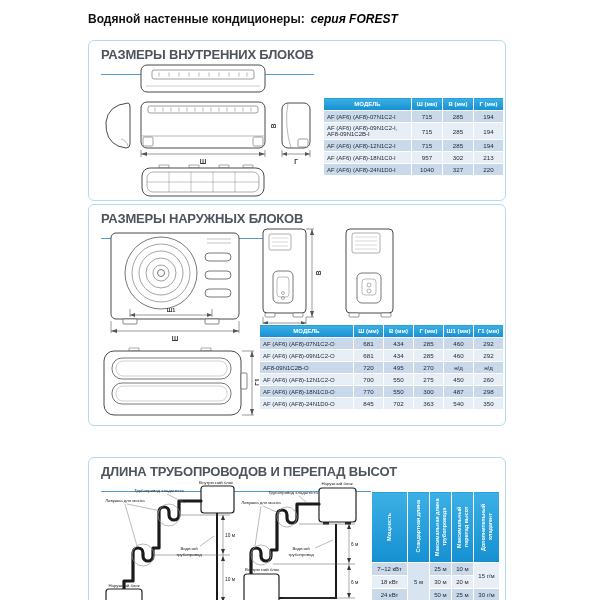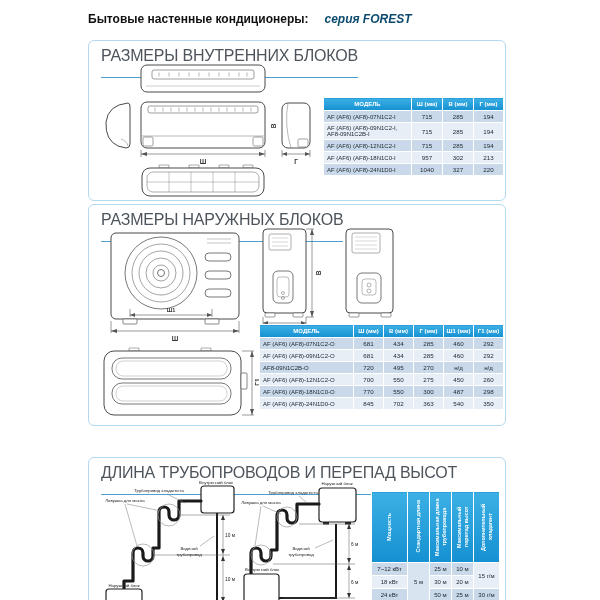--- a/index.html
+++ b/index.html
@@ -1,23 +1,23 @@
 <!DOCTYPE html>
 <html><head>
 <meta charset="utf-8">
 <style>
   html,body{margin:0;padding:0;background:#fff;}
   .page{position:relative;width:600px;height:600px;background:#fff;font-family:"Liberation Sans",sans-serif;overflow:hidden;}
   .title{position:absolute;left:88px;top:12px;font-size:12px;font-weight:bold;color:#111;white-space:nowrap;}
-  .title .series{color:#0c4a6e;font-style:italic;margin-left:16px;}
+  .title .series{color:#000000;font-style:italic;margin-left:6px;}
   .panel{position:absolute;left:88px;width:418px;border:1px solid #b3daf0;border-radius:6px;background:#fff;box-sizing:border-box;}
   #panel-indoor{top:40px;height:161px;}
   #panel-outdoor{top:204px;height:222px;}
   #panel-piping{top:429px;height:165px;margin-top:28px;}
-  .sec-title{position:absolute;left:12px;top:6px;font-size:16px;font-weight:normal;color:#4d545c;letter-spacing:-0.2px;border-bottom:1px solid #4d9fd0;padding-bottom:12px;white-space:nowrap;}
+  .sec-title{position:absolute;left:12px;top:6px;font-size:13px;font-weight:bold;color:#4d545c;letter-spacing:-0.2px;border-bottom:1px solid #4d9fd0;padding-bottom:12px;white-space:nowrap;}
   .drawing{position:absolute;}
   .drawing text{font-family:"Liberation Sans",sans-serif;}
   .lbl{font-size:4.3px;fill:#222;}
   .dimtxt{font-size:4.8px;fill:#222;}
   .axis{font-size:6.5px;font-weight:bold;fill:#333;}
   .dim-table{position:absolute;border-collapse:collapse;table-layout:fixed;color:#1c2430;}
   .dim-table th{background:linear-gradient(#3cb0e5,#1590d1);color:#fff;font-size:6px;font-weight:bold;padding:3px 1px;border:1px solid #fff;text-align:center;}
   .dim-table td{border:1px solid #fff;padding:2px 2px;text-align:center;font-size:6.2px;}
   .dim-table td.model{text-align:left;padding-left:3px;font-size:6px;}
   .dim-table tr.dark td{background:#c9d9ea;}
@@ -28,21 +28,21 @@
   .t3 td.l{background:#e8eef6;}
   .t3 td.m{background:#d9e4f1;}
   .vh{writing-mode:vertical-rl;transform:rotate(180deg);display:inline-block;max-height:60px;font-size:5.4px;line-height:1.25;font-weight:bold;}
 </style>
 </head>
 <body>
 
 <div class="page">
 
   <div class="title">
-    <span>Бытовые настенные кондиционеры:</span><span class="series">серия FOREST</span>
+    <span>Водяной настенные кондиционеры:</span><span class="series">серия FOREST</span>
   </div>
 
   <div class="panel" id="panel-indoor">
     <div class="sec-title">РАЗМЕРЫ ВНУТРЕННИХ БЛОКОВ</div>
 
     <svg class="drawing" style="left:12px;top:22px;" width="212" height="134" viewBox="0 0 212 134">
       <g fill="#fff" stroke="#4a4a4a">
         <rect x="40" y="2" width="124" height="27" rx="6"></rect>
         <rect x="51" y="7" width="102" height="9" rx="2" fill="none" stroke="#777" stroke-width="0.7"></rect>
         <path d="M58 9.5v4M68 9.5v4M78 9.5v4M88 9.5v4M98 9.5v4M108 9.5v4M118 9.5v4M128 9.5v4M138 9.5v4M146 9.5v4" fill="none" stroke="#888" stroke-width="0.6"></path>

